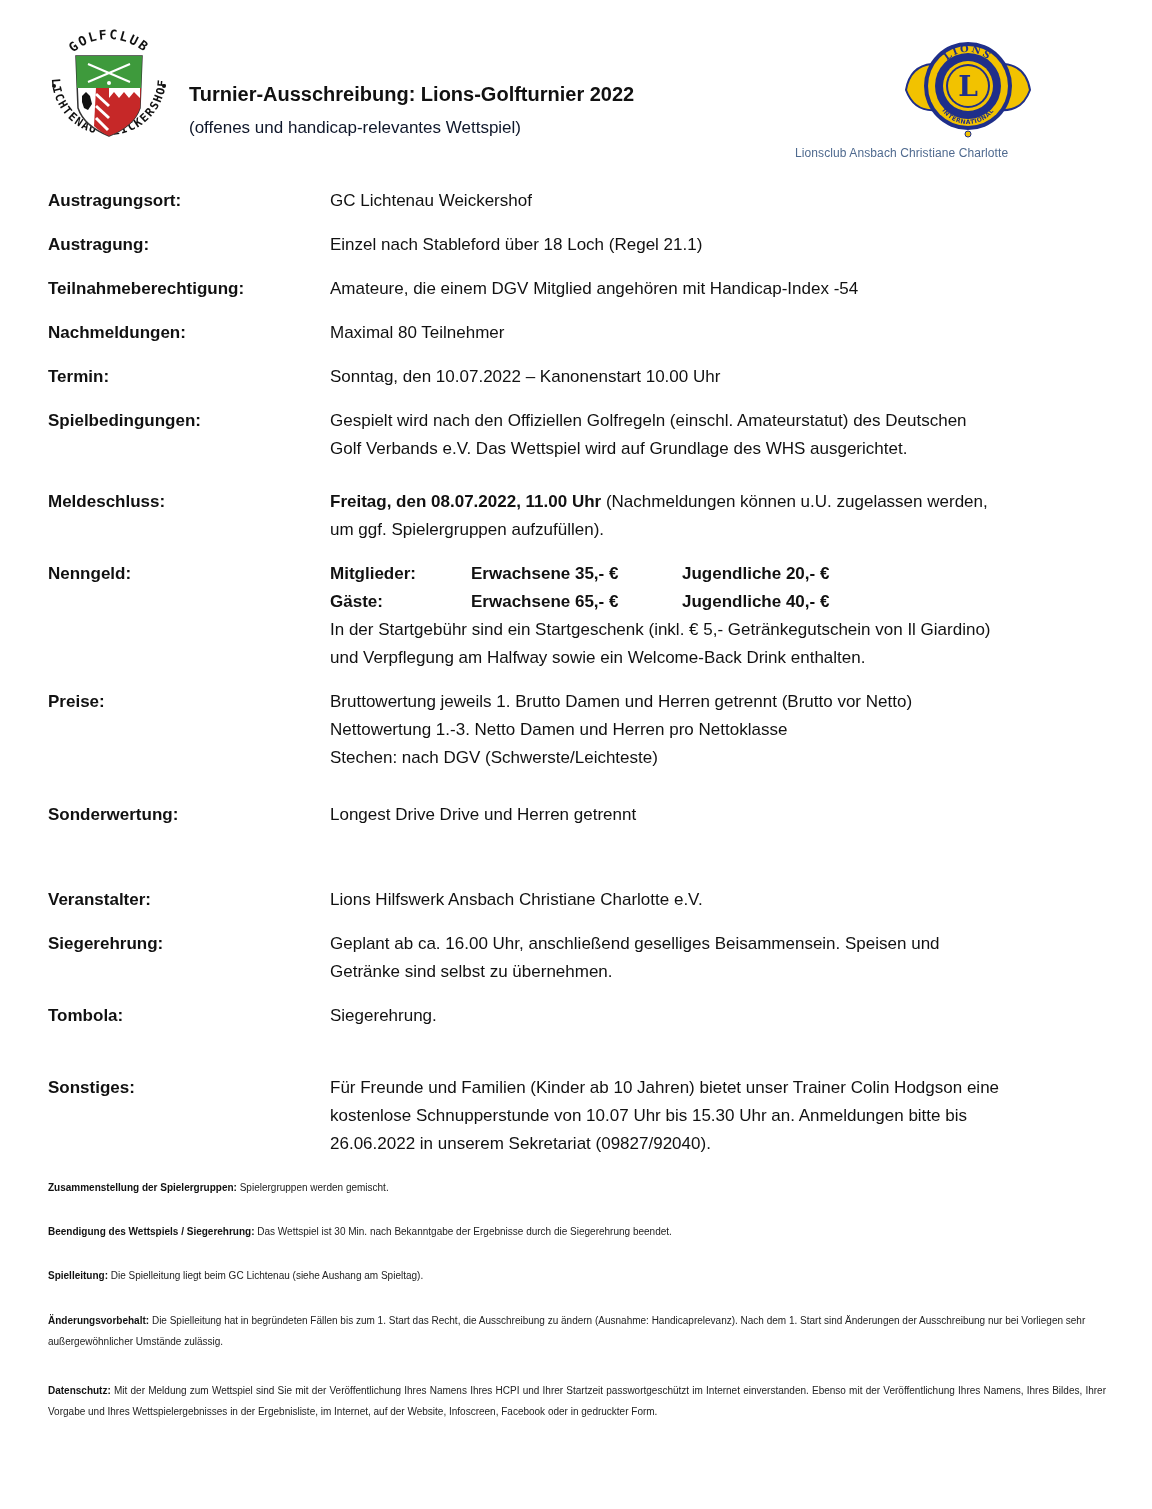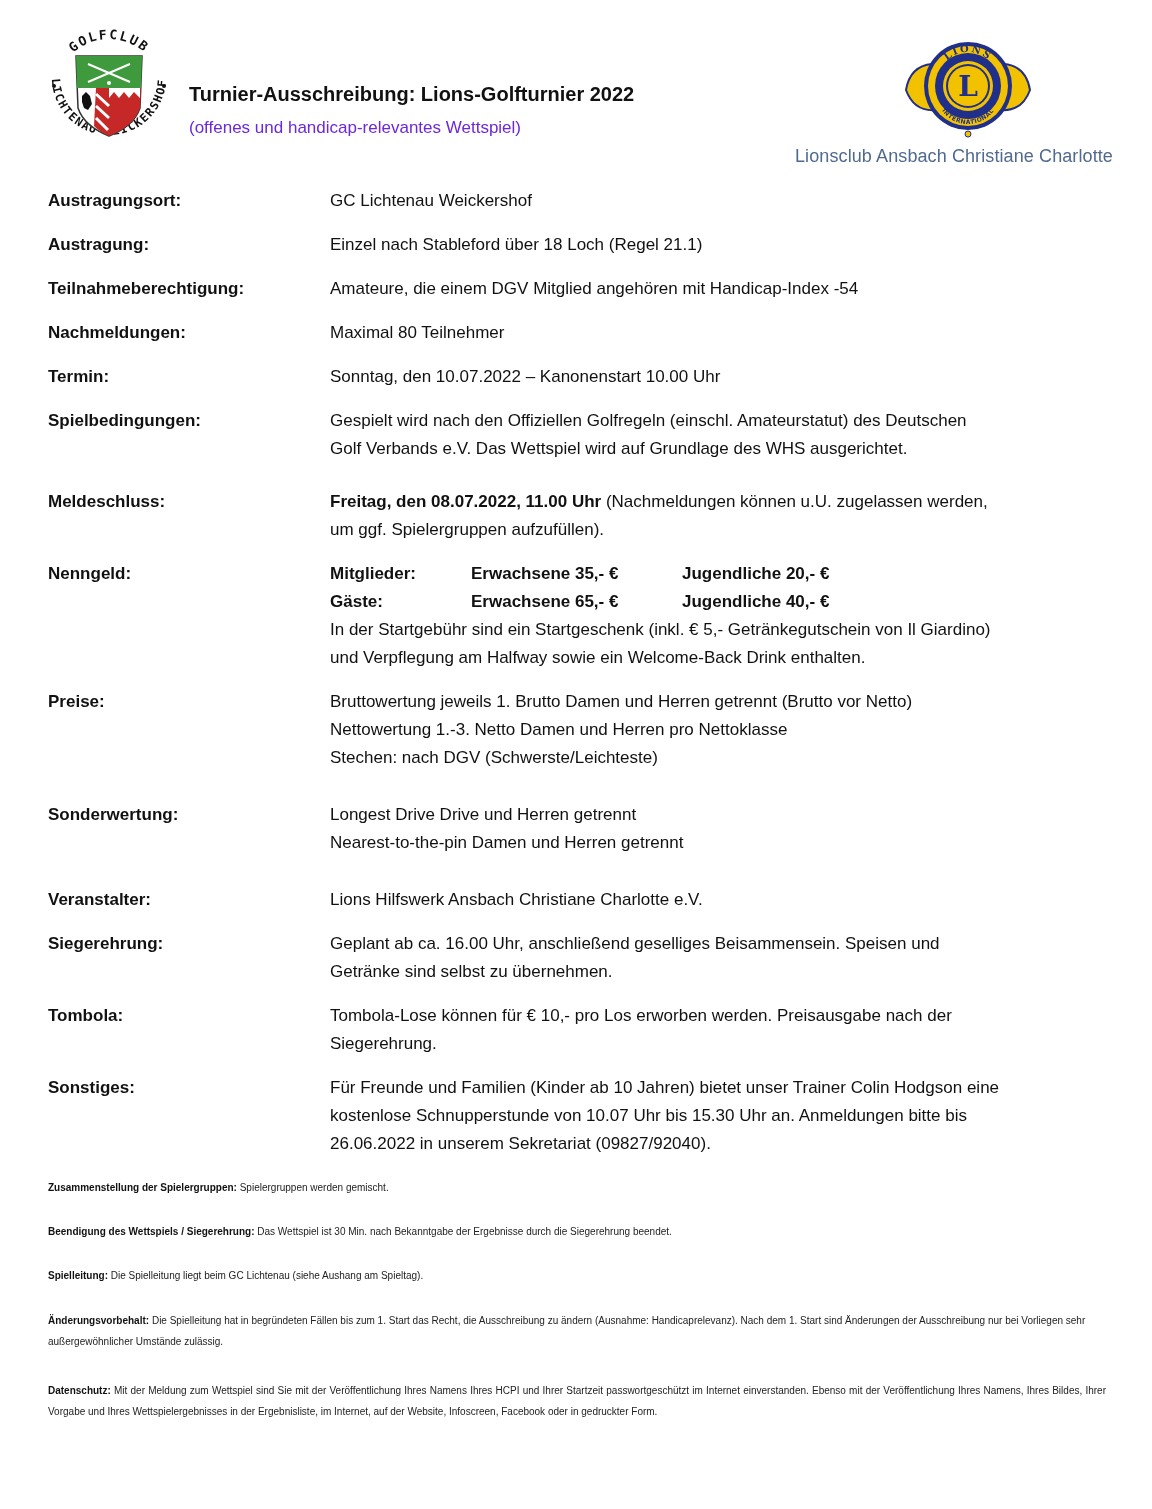--- a/index.html
+++ b/index.html
@@ -3,28 +3,28 @@
 <meta charset="utf-8">
 <style>
   html, body { margin: 0; padding: 0; background: #ffffff; }
   body {
     width: 1152px; height: 1509px; position: relative; overflow: hidden;
     font-family: "Liberation Sans", sans-serif; color: #111;
   }
   .logo-golf { position: absolute; left: 34px; top: 26px; width: 150px; height: 130px; }
   .logo-lions { position: absolute; left: 900px; top: 30px; width: 136px; height: 112px; }
   .lions-caption {
-    position: absolute; left: 795px; top: 146px; font-size: 18px; color: #4f6a8f;
+    position: absolute; left: 795px; top: 146px; font-size: 12px; color: #4f6a8f;
     font-family: "Liberation Sans", sans-serif; letter-spacing: 0.1px;
   }
   .title {
     position: absolute; left: 189px; top: 83px; font-size: 20px; font-weight: bold; color: #111;
   }
   .subtitle {
-    position: absolute; left: 189px; top: 118px; font-size: 17px; color: #6d28d9;
+    position: absolute; left: 189px; top: 118px; font-size: 17px; color: #0f172a;
   }
   .row { position: absolute; left: 48px; width: 1060px; font-size: 17px; line-height: 28px; }
   .row .label { position: absolute; left: 0; top: 0; font-weight: bold; }
   .row .value { position: absolute; left: 282px; top: 0; width: 775px; }
   .b { font-weight: bold; }
   .fee { display: flex; }
   .fee span { font-weight: bold; }
   .fee .c1 { width: 141px; }
   .fee .c2 { width: 211px; }
   .small { position: absolute; left: 48px; width: 1058px; font-size: 10px; line-height: 21px; color: #222; }
@@ -169,21 +169,20 @@
     <div>Bruttowertung jeweils 1. Brutto Damen und Herren getrennt (Brutto vor Netto)</div>
     <div>Nettowertung 1.-3. Netto Damen und Herren pro Nettoklasse</div>
     <div>Stechen: nach DGV (Schwerste/Leichteste)</div>
   </div>
 </div>
 
 <div class="row" style="top:801px;">
   <div class="label">Sonderwertung:</div>
   <div class="value">
     <div>Longest Drive Drive und Herren getrennt</div>
-    <div>Nearest-to-the-pin Damen und Herren getrennt</div>
   </div>
 </div>
 
 <div class="row" style="top:886px;">
   <div class="label">Veranstalter:</div>
   <div class="value">
       <div>Lions Hilfswerk Ansbach Christiane Charlotte e.V.</div>
     </div>
 </div>
 
@@ -191,21 +190,20 @@
   <div class="label">Siegerehrung:</div>
   <div class="value">
     <div>Geplant ab ca. 16.00 Uhr, anschließend geselliges Beisammensein. Speisen und</div>
     <div>Getränke sind selbst zu übernehmen.</div>
   </div>
 </div>
 
 <div class="row" style="top:1002px;">
   <div class="label">Tombola:</div>
   <div class="value">
-    <div>Tombola-Lose können für € 10,- pro Los erworben werden. Preisausgabe nach der</div>
     <div>Siegerehrung.</div>
   </div>
 </div>
 
 <div class="row" style="top:1074px;">
   <div class="label">Sonstiges:</div>
   <div class="value">
     <div>Für Freunde und Familien (Kinder ab 10 Jahren) bietet unser Trainer Colin Hodgson eine</div>
     <div>kostenlose Schnupperstunde von 10.07 Uhr bis 15.30 Uhr an. Anmeldungen bitte bis</div>
     <div>26.06.2022 in unserem Sekretariat (09827/92040).</div>

